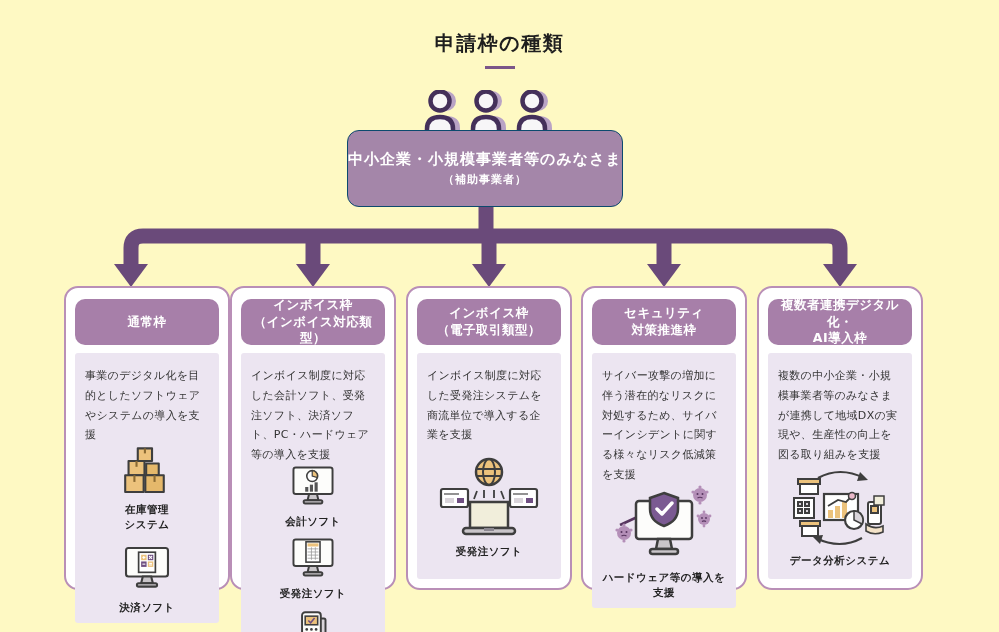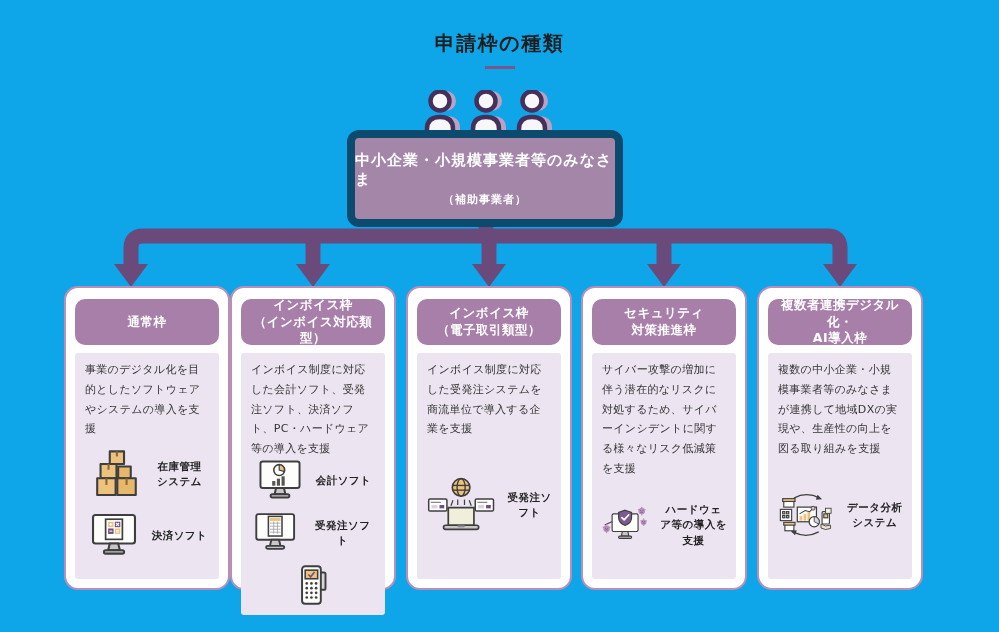--- a/index.html
+++ b/index.html
@@ -1,48 +1,48 @@
 <!DOCTYPE html>
 <html><head>
 <meta charset="utf-8">
 <style>
   * { margin:0; padding:0; box-sizing:border-box; }
   html,body { width:100%; height:100%; }
   body { font-family:"DejaVu Sans","Liberation Sans",sans-serif; background:#f7f6f8; }
-  .stage { position:relative; width:999px; height:632px; background:#0ea5e9; overflow:hidden; }
+  .stage { position:relative; width:999px; height:632px; background:#fef9c3; overflow:hidden; }
 
   .page-title { position:absolute; top:30px; left:0; width:100%; text-align:center;
     font-size:20px; font-weight:bold; color:#1e1e1e; letter-spacing:1.5px; }
   .title-rule { position:absolute; top:66px; left:485px; width:30px; height:3px; background:#7b5689; }
 
   .persons { position:absolute; left:412px; top:90px; width:148px; height:44px; }
 
-  .audience-box { position:absolute; left:347px; top:130px; width:276px; height:97px;
-    background:#a486a9; border:8px solid #0c4a6e; border-radius:12px;
+  .audience-box { position:absolute; left:347px; top:130px; width:276px; height:77px;
+    background:#a486a9; border:1px solid #0c4a6e; border-radius:12px;
     display:flex; flex-direction:column; align-items:center; justify-content:center; gap:3px; }
   .audience-title { color:#fff; font-weight:bold; font-size:15px; letter-spacing:1px; }
   .audience-sub { color:#fff; font-weight:bold; font-size:11px; letter-spacing:1px; }
 
   .connector { position:absolute; left:0; top:0; width:999px; height:632px; pointer-events:none; }
 
   .card { position:absolute; top:286px; width:166px; height:304px; background:#fff;
     border:2px solid #b98fb7; border-radius:14px; padding:11px 9px 9px 9px;
     display:flex; flex-direction:column; }
   .card1 { left:48px;margin-left:16px; } .card2 { left:230px; } .card3 { left:406px; } .card4 { left:581px; } .card5 { left:757px;border-radius:15px; }
 
   .card-header { height:46px; flex:0 0 46px; background:#a77fa9; border-radius:10px;
     display:flex; align-items:center; justify-content:center; text-align:center;
     color:#fff; font-weight:bold; font-size:12.5px; line-height:1.35; letter-spacing:0.5px;
     white-space:pre-line; }
   .card-body { margin-top:8px; flex:1; background:#ece5f1; border-radius:3px;
-    padding:7px 10px 8px 10px; display:flex; flex-direction:column; }
+    padding:13px 10px 8px 10px; display:flex; flex-direction:column; }
   .card-text { font-size:11px; line-height:1.8; color:#333; letter-spacing:0.3px; }
   .icon-zone { flex:1; display:flex; align-items:center; justify-content:center; }
   .icon-grid { display:flex; flex-wrap:wrap; justify-content:center; align-items:flex-start; column-gap:16px; row-gap:10px; }
-  .icon-cell { display:flex; flex-direction:row; align-items:center; gap:11px; }
+  .icon-cell { display:flex; flex-direction:column; align-items:center; gap:5px; }
   .icon-label { font-size:10.5px; font-weight:bold; color:#222; text-align:center;
     line-height:1.45; white-space:pre-line; letter-spacing:0.5px; }
 </style>
 </head>
 <body>
 
 <div class="stage">
 
   <div class="page-title">申請枠の種類</div>
   <div class="title-rule"></div>

